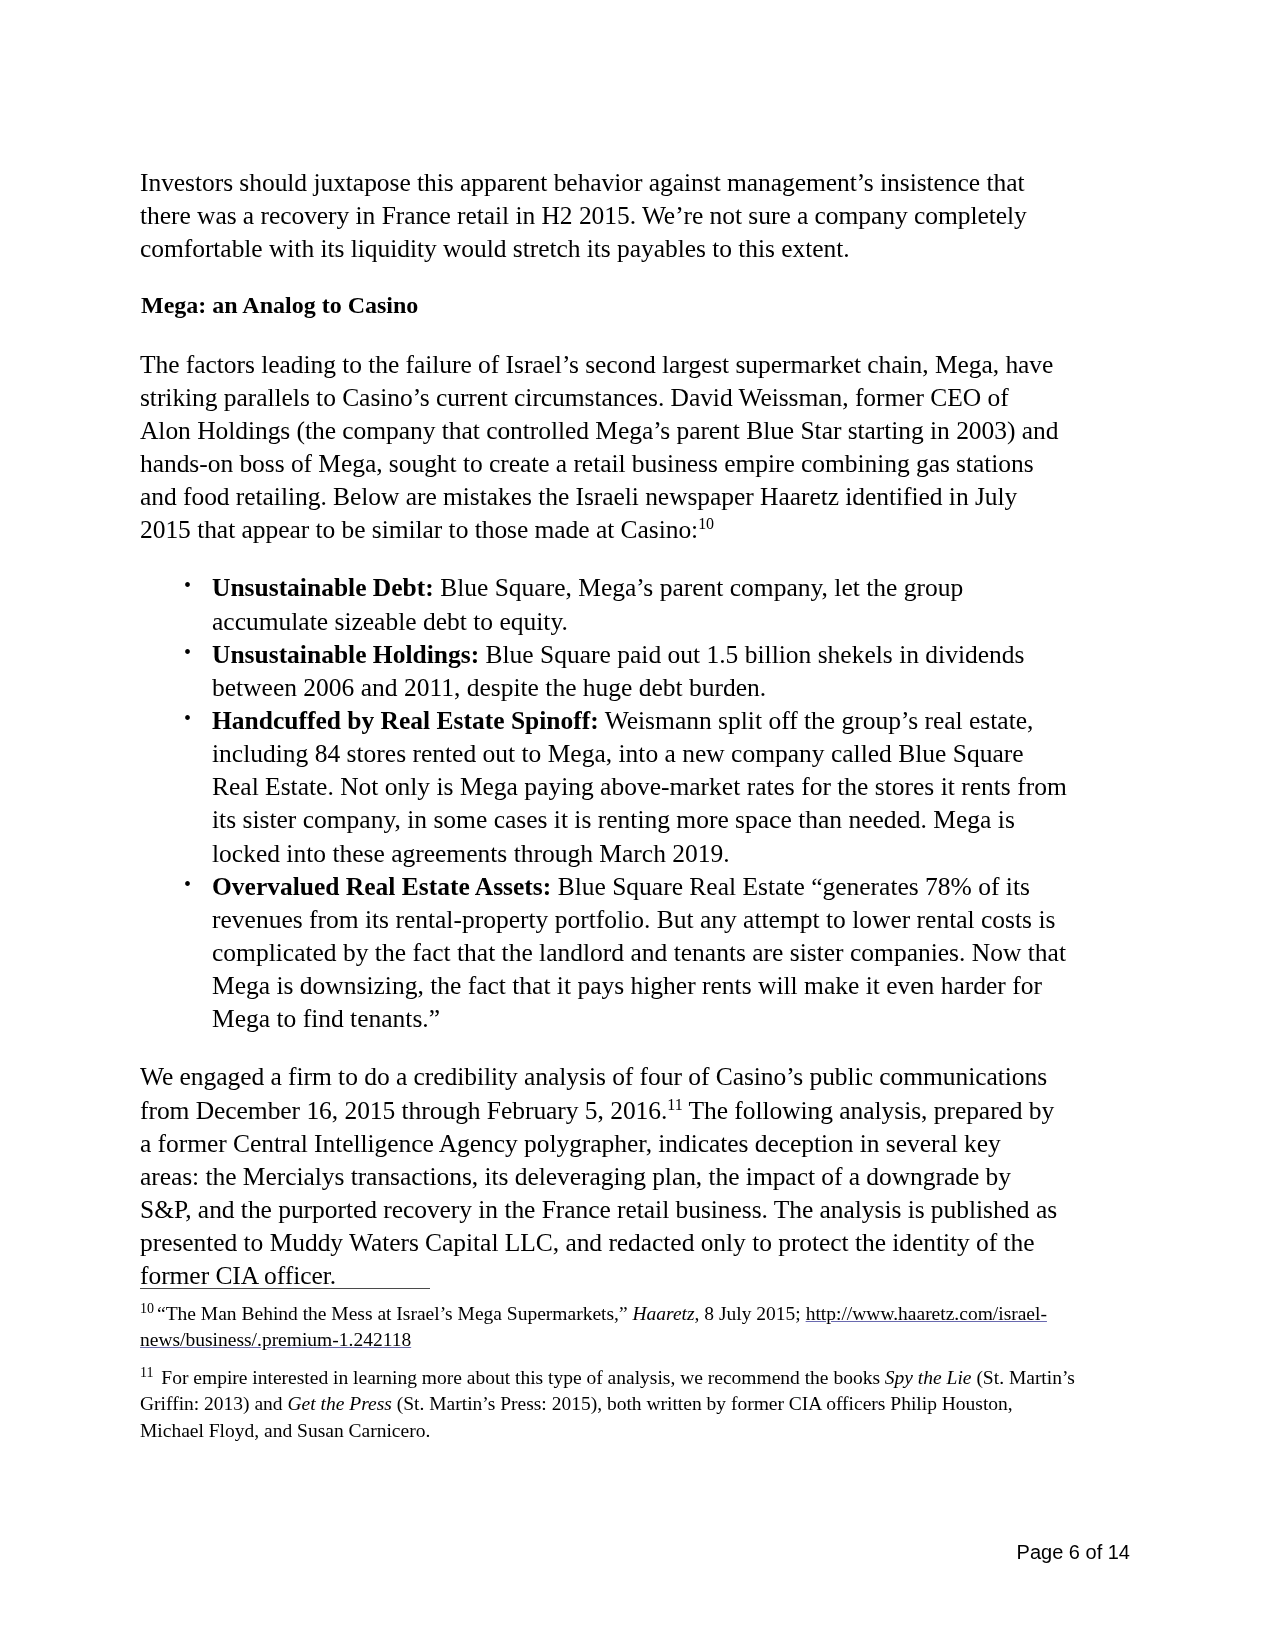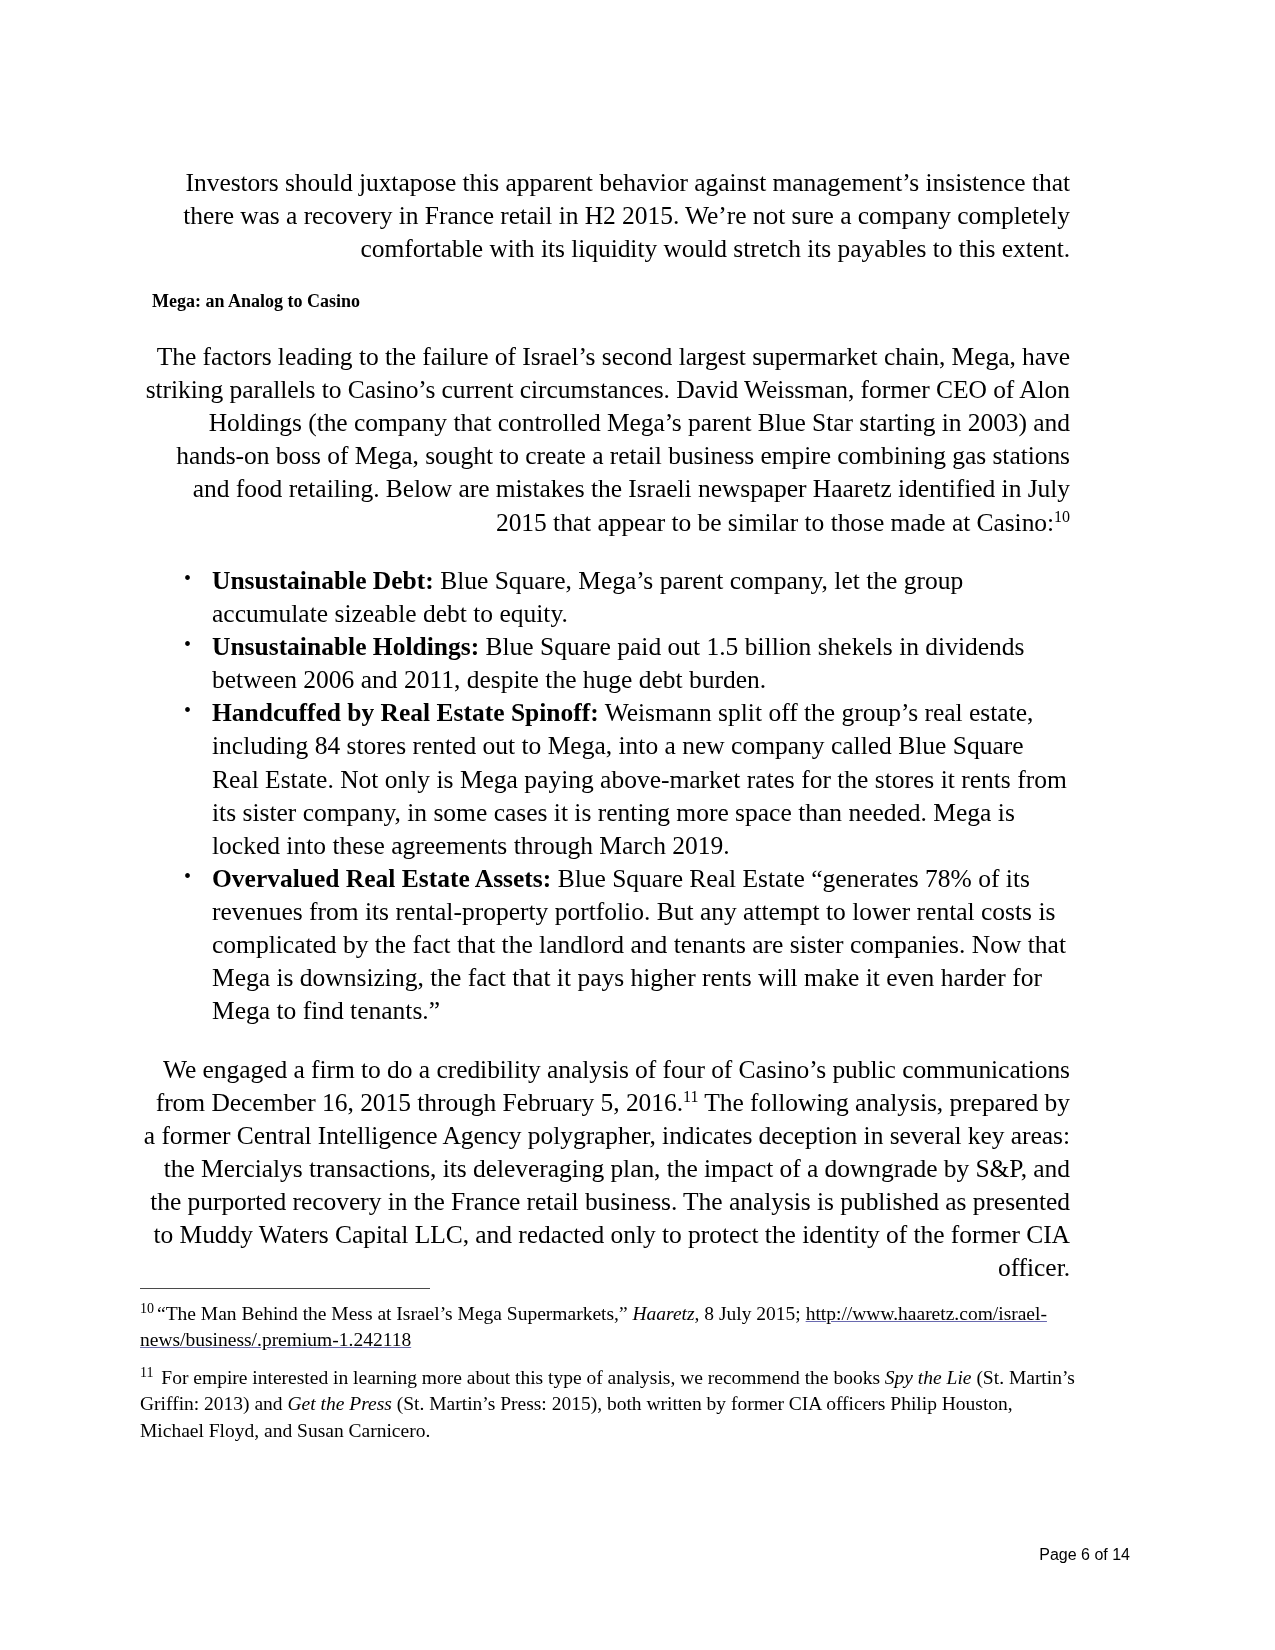--- a/index.html
+++ b/index.html
@@ -20,30 +20,30 @@
     box-sizing: border-box;
     overflow: hidden;
   }
   .content {
     position: absolute;
     left: 140px;
     top: 166px;
     width: 930px;
   }
   p.body-text {
-    margin: 0 0 25px 0;
+    margin: 0 10px 25px 0;
     font-size: 25.5px;
     line-height: 1.30;
-    text-align: right;
+    text-align: left;
     letter-spacing: -0.05px;
   }
   p.body-text.tight { margin-bottom: 0; }
   h2.section-heading {
-    margin: 0 0 26px 12px;
-    font-size: 18px;
+    margin: 0 0 26px 1px;
+    font-size: 24px;
     font-weight: bold;
     line-height: 1.30;
   }
   ul.bullet-list {
     margin: 0 0 25px 0;
     padding: 0;
     list-style: none;
   }
   ul.bullet-list li {
     position: relative;
@@ -91,21 +91,21 @@
   .link {
     color: #000000;
     text-decoration: underline;
     text-decoration-color: #6a6ab0;
   }
   .ital { font-style: italic; }
   .page-footer {
     position: absolute;
     right: 145px;
     bottom: 86px;
-    font-size: 16px;
+    font-size: 20px;
     font-family: "Liberation Sans", sans-serif;
   }
 </style>
 </head>
 <body>
 
 <div class="page">
 
   <div class="content">
 

